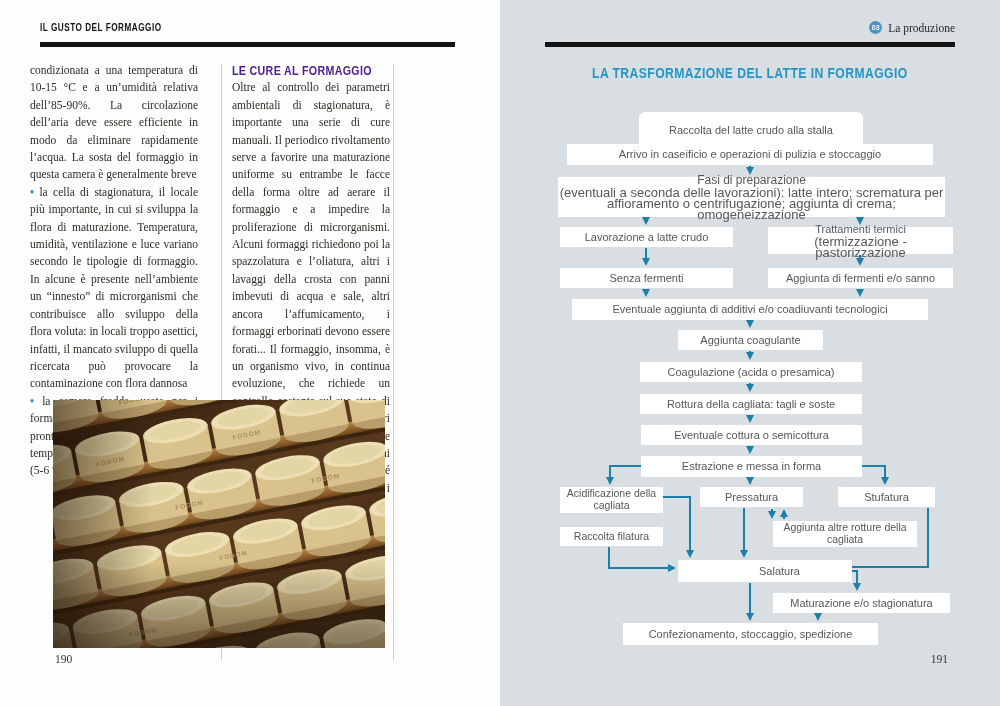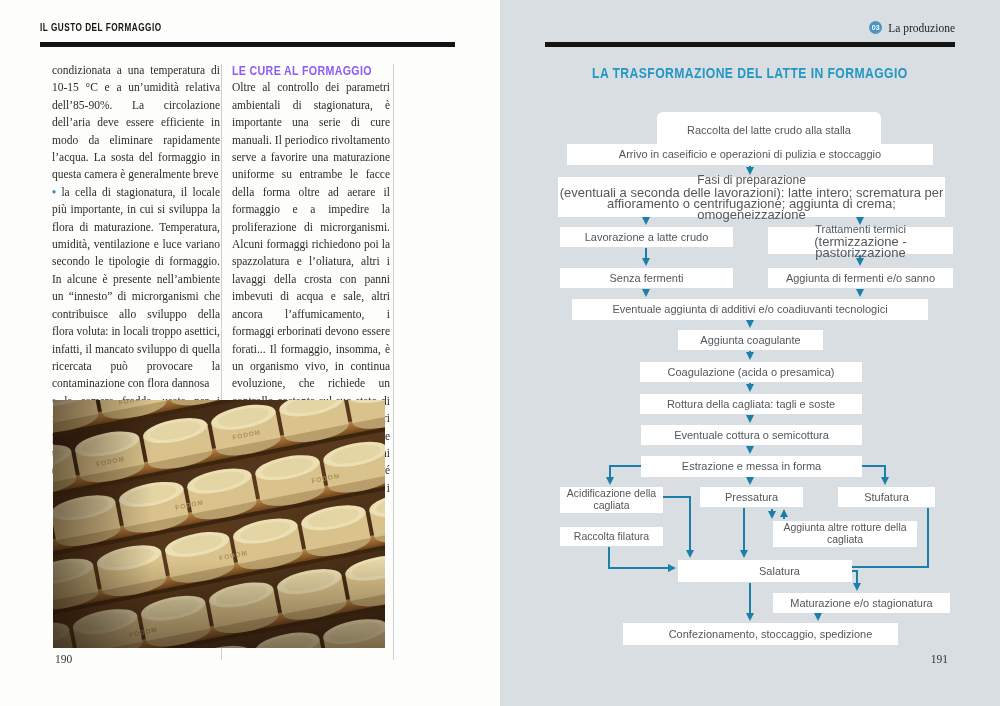--- a/index.html
+++ b/index.html
@@ -15,21 +15,21 @@
   .cond{display:inline-block;transform:scaleX(.82);transform-origin:0 50%;}
   .rule{position:absolute;height:5px;background:#141414;}
 
   
   .colrule{position:absolute;top:64px;width:1px;height:596px;background:#cfcfce;}
   .col{position:absolute;top:62px;font-size:11.5px;line-height:17.4px;color:#2e2c28;
        text-align:justify;}
   .col p{margin:0;}
   .col p.bullet::before{content:"\2022\00a0";color:#2e93c0;font-weight:bold;}
   .sec-head{font-family:"Liberation Sans",sans-serif;font-weight:bold;font-size:13px;
-            color:#8b5cf6;letter-spacing:.4px;white-space:nowrap;margin:0 0 13px 0;}
+            color:#4c1d95;letter-spacing:.4px;white-space:nowrap;margin:0 0 13px 0;}
   .photo{position:absolute;left:53px;top:400px;width:332px;height:248px;display:block;}
   .pagenum{position:absolute;top:653px;font-size:11.5px;color:#333;}
 
   
   .chap-label{position:absolute;top:21px;right:45px;display:flex;align-items:center;gap:6px;}
   .badge{width:13px;height:13px;border-radius:50%;background:#4a94c2;color:#fff;
          font-family:"Liberation Sans",sans-serif;font-size:7px;font-weight:bold;
          display:flex;align-items:center;justify-content:center;}
   .chap-text{font-size:11.5px;color:#1f1f1f;}
   .flow-title{position:absolute;left:0;right:0;top:65px;display:flex;justify-content:center;
@@ -53,21 +53,21 @@
 
   <div class="page page-left">
     <div class="runhead" style="left:40px;top:22px;">
       <span class="cond">IL GUSTO DEL FORMAGGIO</span>
     </div>
     <div class="rule" style="left:40px;top:42px;width:415px;"></div>
 
     <div class="colrule" style="left:221px;"></div>
     <div class="colrule" style="left:393px;"></div>
 
-    <div class="col" style="left:52px;width:168px;">
+    <div class="col" style="left:30px;width:168px;">
       <p>condizionata a una temperatura di 10-15 °C e a un’umidità relativa dell’85-90%. La circolazione dell’aria deve essere efficiente in modo da eliminare rapidamente l’acqua. La sosta del formaggio in questa camera è generalmente breve</p>
       <p class="bullet">la cella di stagionatura, il locale più importante, in cui si sviluppa la flora di maturazione. Temperatura, umidità, ventilazione e luce variano secondo le tipologie di formaggio. In alcune è presente nell’ambiente un “innesto” di microrganismi che contribuisce allo sviluppo della flora voluta: in locali troppo asettici, infatti, il mancato sviluppo di quella ricercata può provocare la contaminazione con flora dannosa</p>
       <p class="bullet">la camera fredda, usata per i formaggi confezionati e imballati, pronti per la spedizione, dove le temperature sono in genere basse (5-6 °C).</p>
     </div>
 
     <div class="col" style="left:232px;width:158px;">
       <p class="sec-head"><span class="cond">LE CURE AL FORMAGGIO</span></p>
       <p>Oltre al controllo dei parametri ambientali di stagionatura, è importante una serie di cure manuali. Il periodico rivoltamento serve a favorire una maturazione uniforme su entrambe le facce della forma oltre ad aerare il formaggio e a impedire la proliferazione di microrganismi. Alcuni formaggi richiedono poi la spazzolatura e l’oliatura, altri i lavaggi della crosta con panni imbevuti di acqua e sale, altri ancora l’affumicamento, i formaggi erborinati devono essere forati... Il formaggio, insomma, è un organismo vivo, in continua evoluzione, che richiede un controllo costante sul suo stato di conservazione: i grandi affinatori lo sanno e si curano di fare trovare ai prodotti le condizioni ideali per la maturazione, affinché giungano sulla tavola con i requisiti ideali per l’assaggio.</p>
     </div>
 
@@ -175,21 +175,21 @@
         <path d="M272,509 V517"></path>
         <path d="M284,519 V511"></path>
         <path d="M109,547 V568 H174"></path>
         <path d="M428,508 V567 H327"></path>
         <path d="M323,571 H357 V589"></path>
         <path d="M250,583 V619"></path>
         <path d="M318,614 V619"></path>
       </g>
     </svg>
 
-    <div class="fnode" style="left:157px;top:112px;width:224px;height:37px;border-radius:6px;">
+    <div class="fnode" style="left:139px;top:112px;width:224px;height:37px;border-radius:6px;">
         <span>Raccolta del latte crudo alla stalla</span>
       </div>
     <div class="fnode" style="left:67px;top:144px;width:366px;height:21px;text-align:center;">
         <span>Arrivo in caseificio e operazioni di pulizia e stoccaggio</span>
       </div>
     <div class="fnode wrap" style="left:58px;top:177px;width:387px;height:40px;">
       <span class="big">Fasi di preparazione</span>
       <span class="sub">(eventuali a seconda delle lavorazioni): latte intero; scrematura per affioramento o centrifugazione; aggiunta di crema; omogeneizzazione</span>
     </div>
     <div class="fnode" style="left:60px;top:227px;width:173px;height:20px;">
@@ -237,19 +237,19 @@
       </div>
     <div class="fnode wrap" style="left:273px;top:521px;width:144px;height:26px;font-size:10.5px;">
         <span>Aggiunta altre rotture della cagliata</span>
       </div>
     <div class="fnode" style="left:178px;top:560px;width:145px;height:22px;padding-left:29px;">
         <span>Salatura</span>
       </div>
     <div class="fnode" style="left:273px;top:593px;width:177px;height:20px;">
         <span>Maturazione e/o stagionatura</span>
       </div>
-    <div class="fnode" style="left:123px;top:623px;width:255px;height:22px;padding-left:20px;">
+    <div class="fnode" style="left:123px;top:623px;width:255px;height:22px;">
         <span>Confezionamento, stoccaggio, spedizione</span>
       </div>
 
     <div class="pagenum" style="right:52px;">191</div>
   </div>
 </div>
 
 </body></html>

